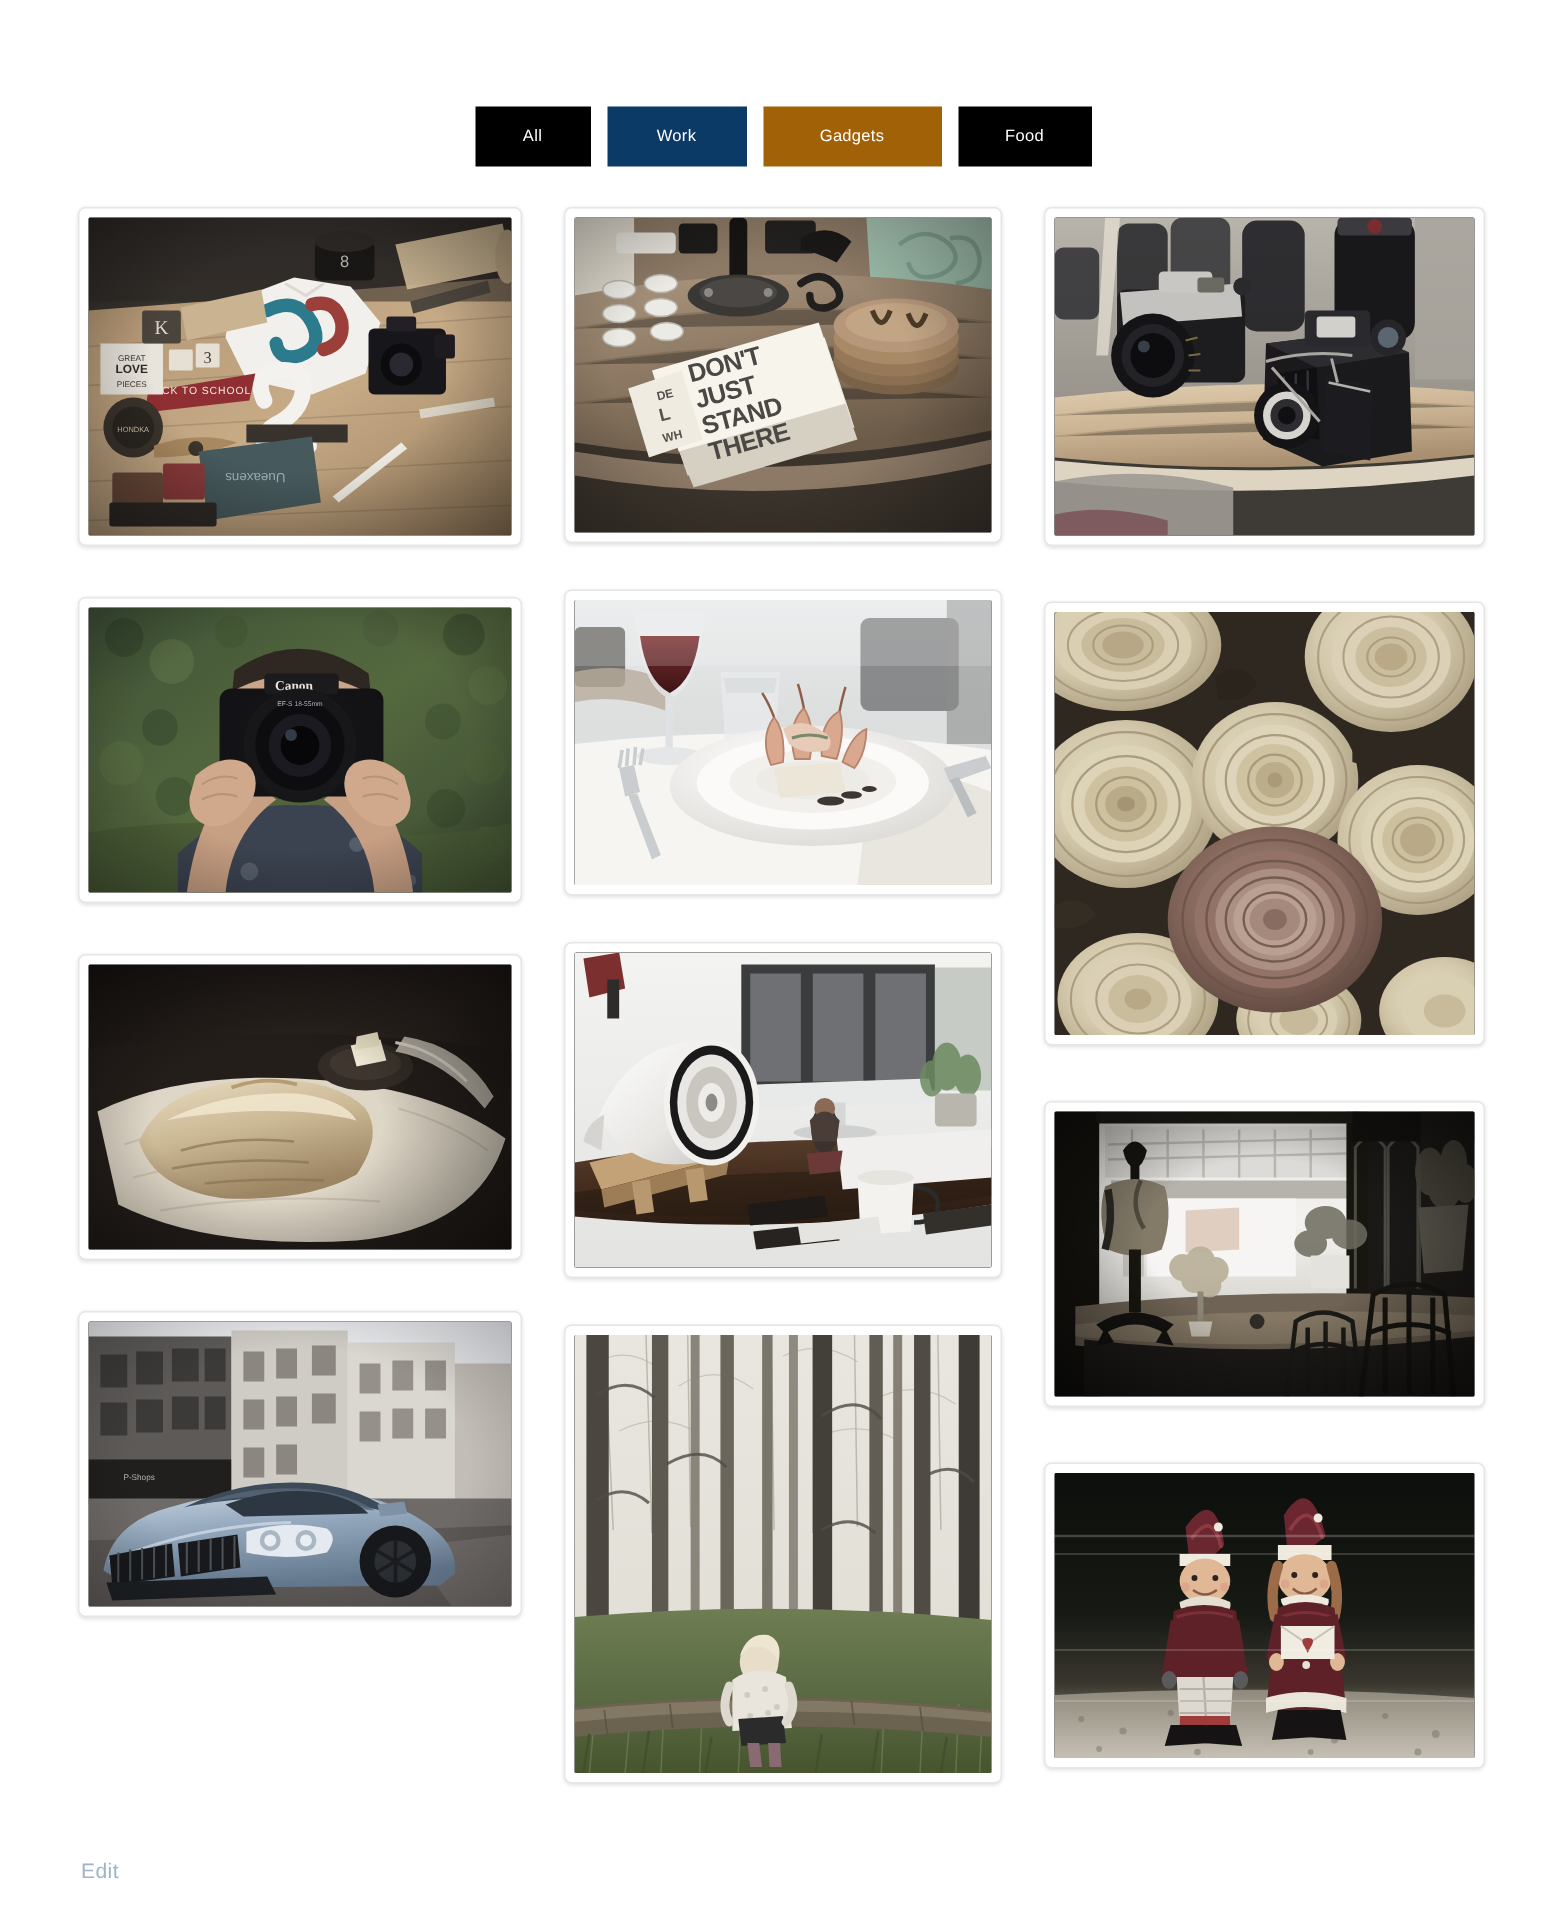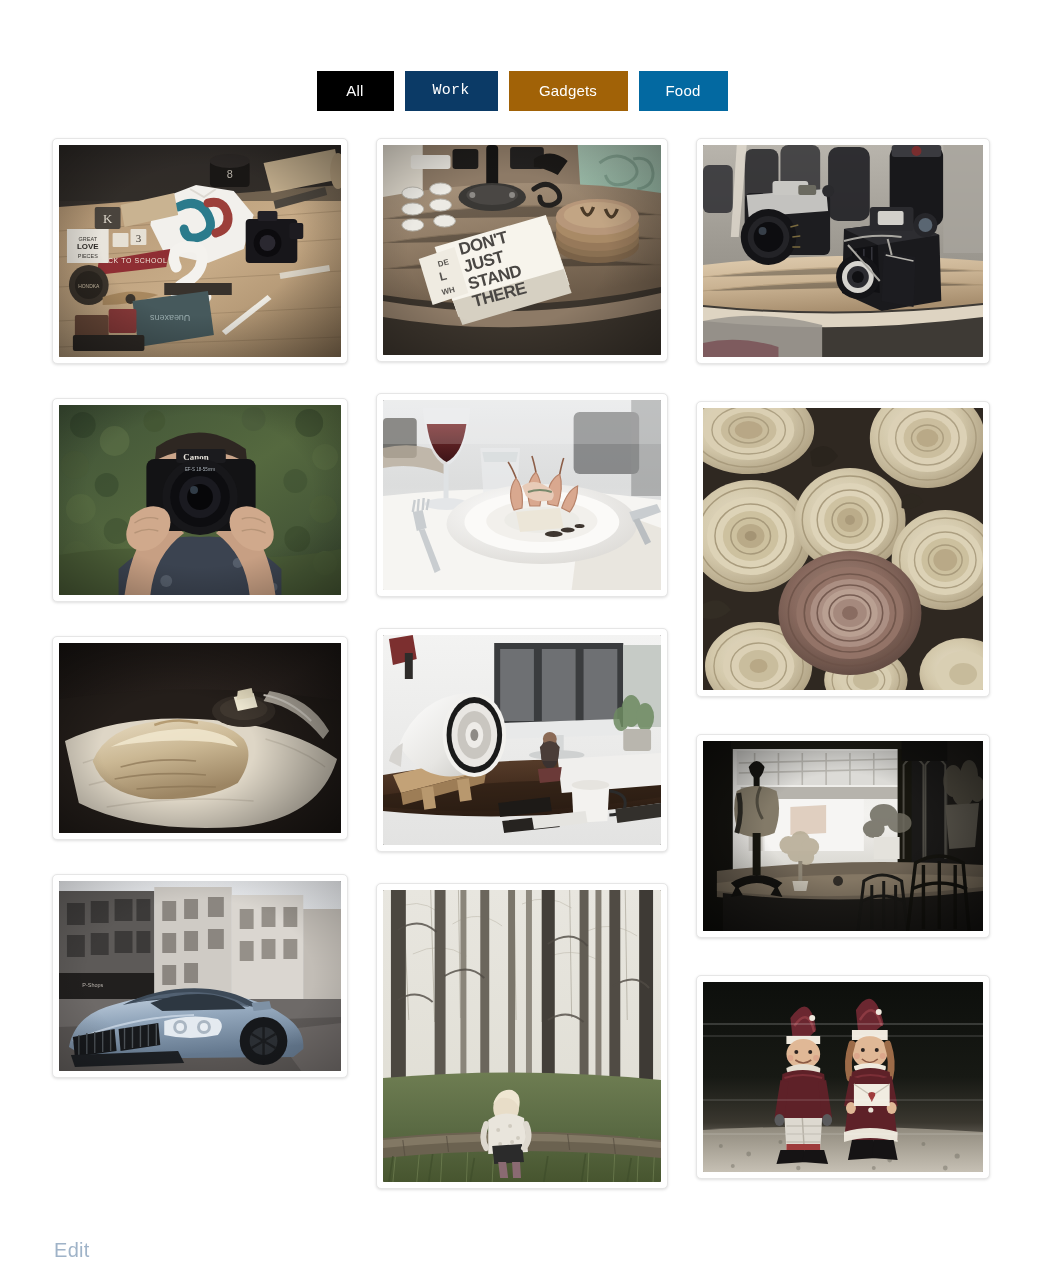--- a/index.html
+++ b/index.html
@@ -26,21 +26,21 @@
     justify-content: center;
     align-items: flex-start;
     gap: 11px;
   }
   .filter-btn {
     height: 40px;
     border: 0;
     outline: 0;
     color: #ffffff;
     font-family: "Liberation Sans", sans-serif;
-    font-size: 15px;
+    font-size: 11px;
     font-weight: 400;
     line-height: 40px;
     text-align: center;
     cursor: pointer;
     padding: 0 22px;
     letter-spacing: 0.2px;
     white-space: nowrap;
     display: inline-block;
   }
   .filter-btn.w-all    { width: 77px; }
@@ -86,37 +86,37 @@
   
   .col-1 .thumb + .thumb { margin-top: 34px; }
   .col-2 .thumb + .thumb { margin-top: 31px; }
   .col-3 .thumb + .thumb { margin-top: 37px; }
 
   
   .edit-link {
     position: absolute;
     left: 54px; top: 1239px;
     font-family: "Liberation Sans", sans-serif;
-    font-size: 20px;
+    font-size: 14px;
     color: #9fb3c8;
     text-decoration: none;
     cursor: pointer;
     letter-spacing: 0.3px;
   }
 </style>
 </head>
 <body>
 
 <div id="page">
 
   <div class="filter-bar">
     <button class="filter-btn w-all" style="background:#000000;color:#ffffff;">All</button>
-    <button class="filter-btn w-work" style="background:#0b3a66;color:#ffffff;font-family:Liberation Mono, monospace;">Work</button>
+    <button class="filter-btn w-work" style="background:#0b3a66;color:#ffffff;">Work</button>
     <button class="filter-btn w-gadg" style="background:#a16207;color:#ffffff;">Gadgets</button>
-    <button class="filter-btn w-food" style="background:#0369a1;color:#ffffff;">Food</button>
+    <button class="filter-btn w-food" style="background:#000000;color:#ffffff;">Food</button>
   </div>
 
   <div class="gallery">
 
     <div class="col col-1">
 
       <a class="thumb" title="Designer desk flat lay with t-shirt, vintage camera, pennant and type blocks">
         <span class="frame" style="height:212px;">
           <svg viewBox="0 0 284 212" preserveAspectRatio="none">
             <defs>

